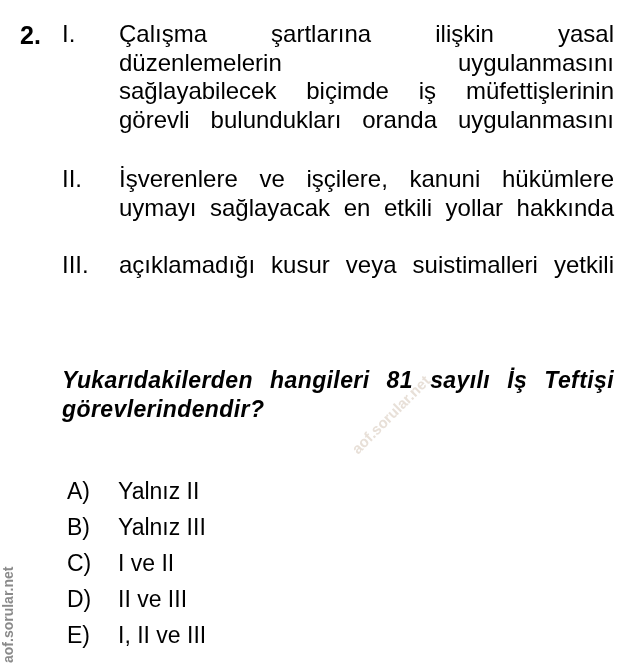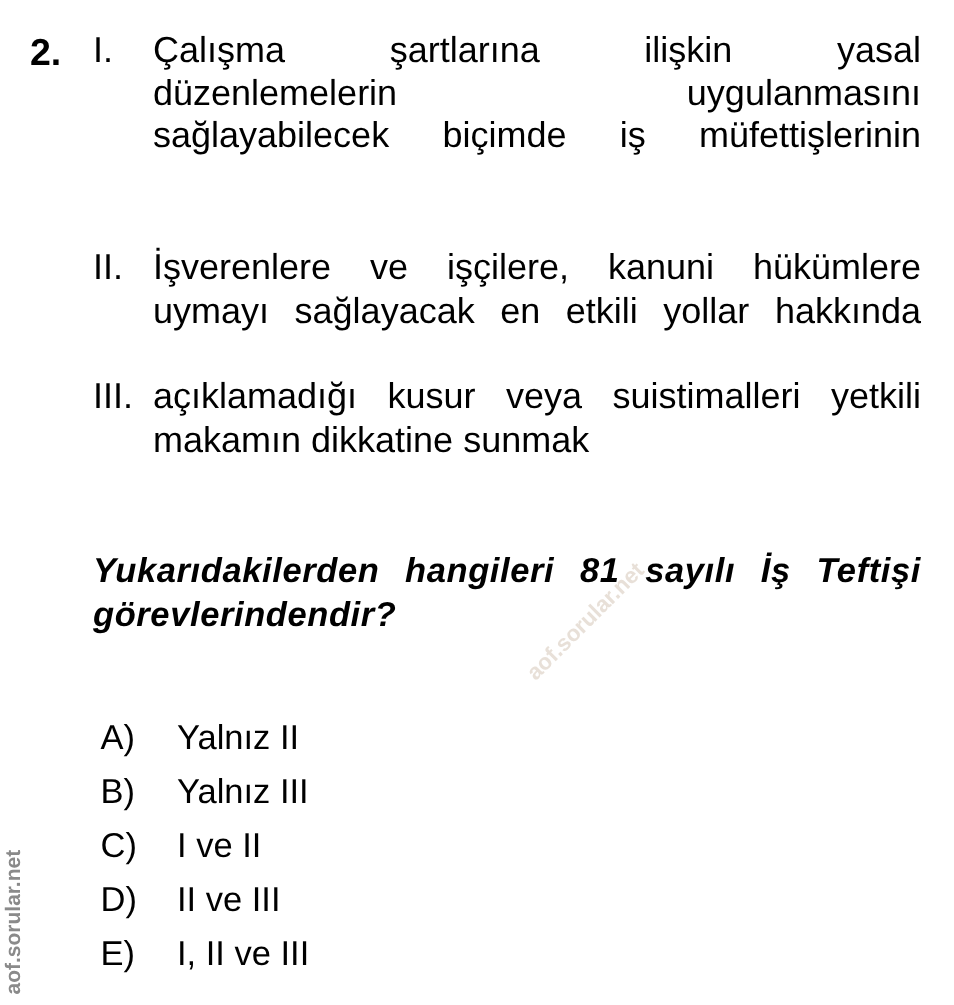--- a/index.html
+++ b/index.html
@@ -29,21 +29,21 @@
     width: 552px;
     font-size: 24px;
     line-height: 28.7px;
   }
   .item .roman {
     position: absolute;
     left: 0;
     top: 0;
   }
   .item .text {
-    margin-left: 40px;
+    margin-left: 57px;
     text-align: justify;
     text-align-last: left;
   }
   .line {
     display: block;
     text-align: justify;
     text-align-last: justify;
     white-space: nowrap;
   }
   .line.last {
@@ -109,36 +109,36 @@
 <body>
 
 <div class="qnum">2.</div>
 
 <div class="item" style="top:20px;">
   <span class="roman">I.</span>
   <div class="text">
     <span class="line">Çalışma şartlarına ilişkin yasal</span>
     <span class="line">düzenlemelerin uygulanmasını</span>
     <span class="line">sağlayabilecek biçimde iş müfettişlerinin</span>
+    <span class="line">görevli bulundukları oranda uygulanmasını</span>
   </div>
 </div>
 
 <div class="item" style="top:165px;">
   <span class="roman">II.</span>
   <div class="text">
     <span class="line">İşverenlere ve işçilere, kanuni hükümlere</span>
     <span class="line">uymayı sağlayacak en etkili yollar hakkında</span>
   </div>
 </div>
 
 <div class="item" style="top:251px;">
   <span class="roman">III.</span>
   <div class="text">
     <span class="line">açıklamadığı kusur veya suistimalleri yetkili</span>
-    <span class="line last">makamın dikkatine sunmak</span>
   </div>
 </div>
 
 <div class="question">
   <span class="line">Yukarıdakilerden hangileri 81 sayılı İş Teftişi</span>
   <span class="line last">görevlerindendir?</span>
 </div>
 
 <div class="options">
   <div class="opt">

